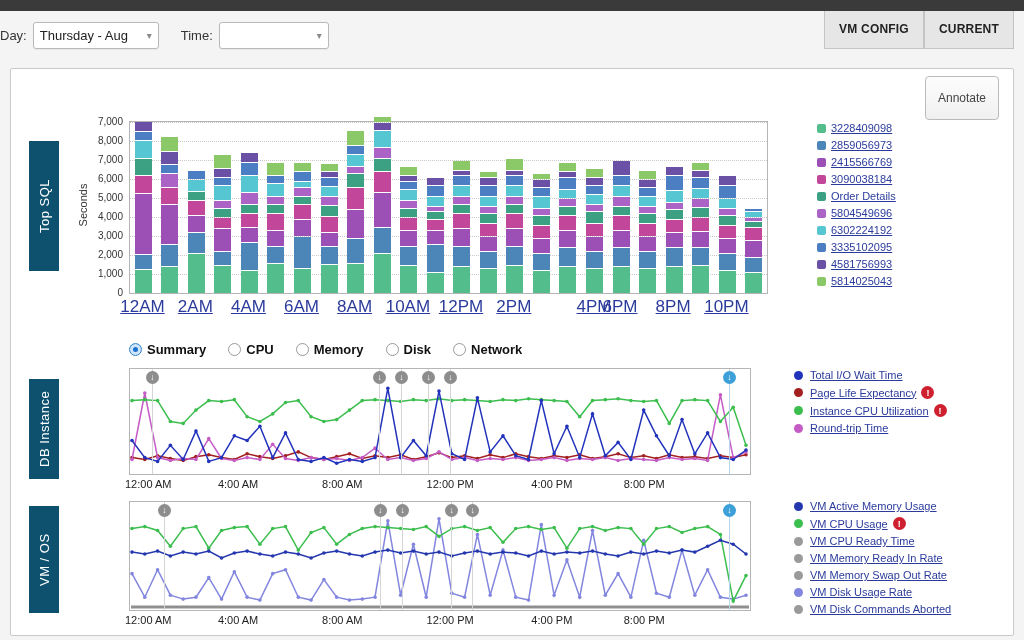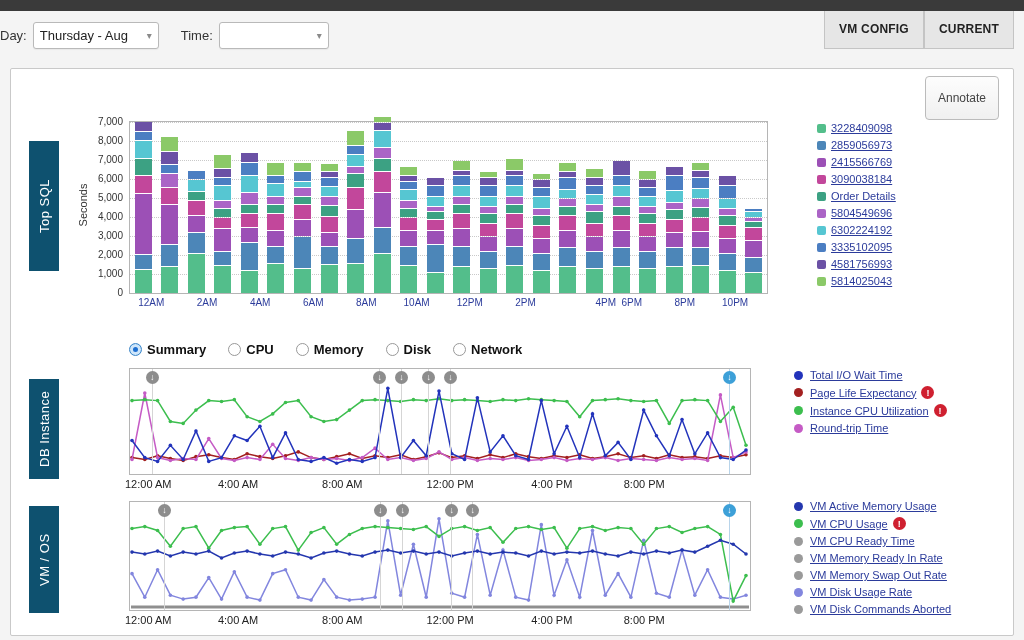--- a/index.html
+++ b/index.html
@@ -19,21 +19,21 @@
   .tabrow{position:absolute;top:5px;left:0;right:0;height:29px;display:flex;align-items:flex-end;padding-left:8px;border-bottom:1px solid #c9c9c9;}
   .tab{font-size:13px;color:#333;background:#ededed;border:1px solid #c9c9c9;border-bottom:none;border-radius:3px 3px 0 0;padding:6px 14px;margin-right:3px;cursor:pointer;position:relative;top:1px;}
   .tab.active{background:#fff;font-weight:bold;color:#111;border-bottom:1px solid #fff;}
   .annotate{position:absolute;top:7px;right:14px;font-size:12px;color:#444;background:linear-gradient(#fdfdfd,#f0f0f0);border:1px solid #bbb;border-radius:4px;padding:14px 12px;font-family:"Liberation Sans",sans-serif;cursor:pointer;}
   .sideLabel{position:absolute;width:30px;background:#0e516f;color:#fff;font-size:13px;display:flex;align-items:center;justify-content:center;writing-mode:vertical-rl;transform:rotate(180deg);letter-spacing:.5px;}
   .plot{position:absolute;background:#fff;border:1px solid #b5b5b5;}
   .grid{position:absolute;left:0;right:0;border-top:1px dotted #c9c9c9;height:0;}
   .vline{position:absolute;top:0;bottom:0;width:1px;}
   .ytick{position:absolute;font-size:10px;color:#333;text-align:right;width:46px;}
   .ylab{position:absolute;font-size:11px;color:#333;transform:rotate(-90deg);transform-origin:center;}
-  .xlink{position:absolute;font-size:10px;color:#2b3b9b;text-align:right;width:44px;cursor:pointer;}
+  .xlink{position:absolute;font-size:17px;color:#2b3b9b;text-decoration:underline;text-align:center;width:44px;cursor:pointer;}
   .xtick{position:absolute;font-size:11px;color:#222;text-align:center;width:60px;}
   .bar{position:absolute;bottom:0;top:0;cursor:pointer;}
   .seg{position:absolute;left:0;right:0;}
   .legend{position:absolute;font-size:11px;}
   .legItem{display:flex;align-items:center;margin-bottom:5px;white-space:nowrap;}
   .sw{width:9px;height:9px;border-radius:2px;margin-right:5px;flex:0 0 auto;}
   .dot{width:9px;height:9px;border-radius:50%;margin-right:7px;flex:0 0 auto;}
   .legLink{color:#2b3b9b;text-decoration:underline;cursor:pointer;}
   .alert{display:inline-flex;align-items:center;justify-content:center;width:13px;height:13px;border-radius:50%;background:#cf2030;color:#fff;font-size:9px;font-weight:bold;margin-left:5px;flex:0 0 auto;}
   .radios{position:absolute;display:flex;align-items:center;}

